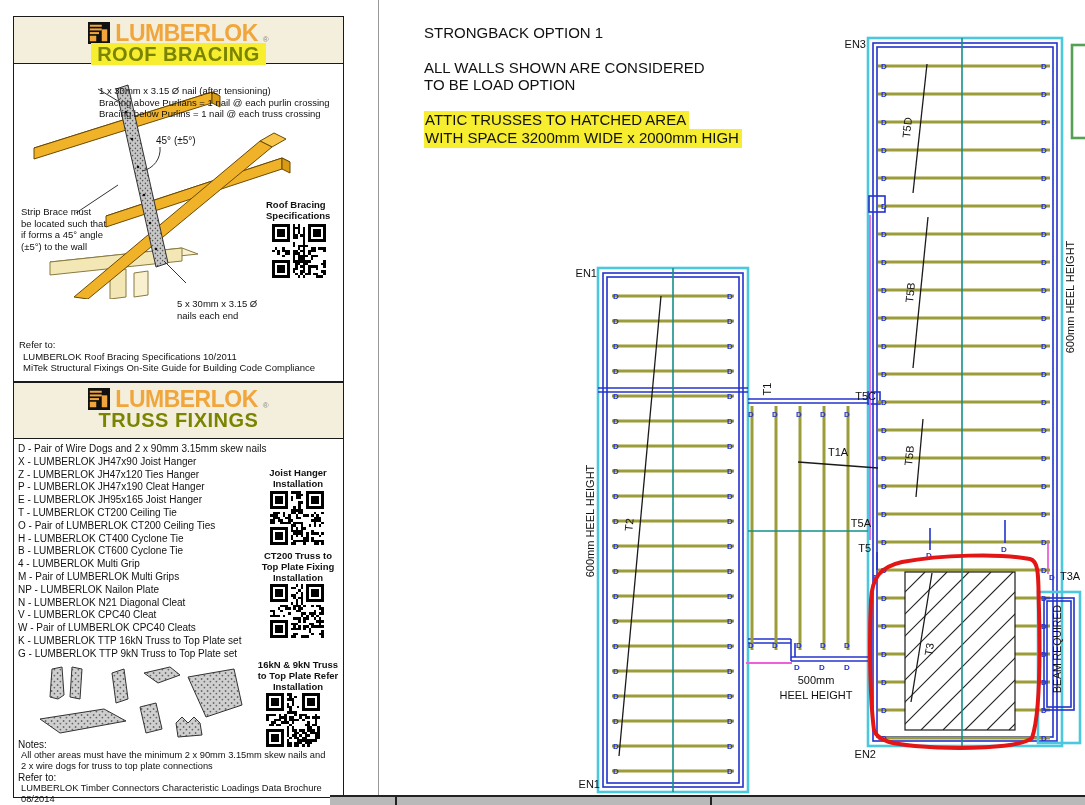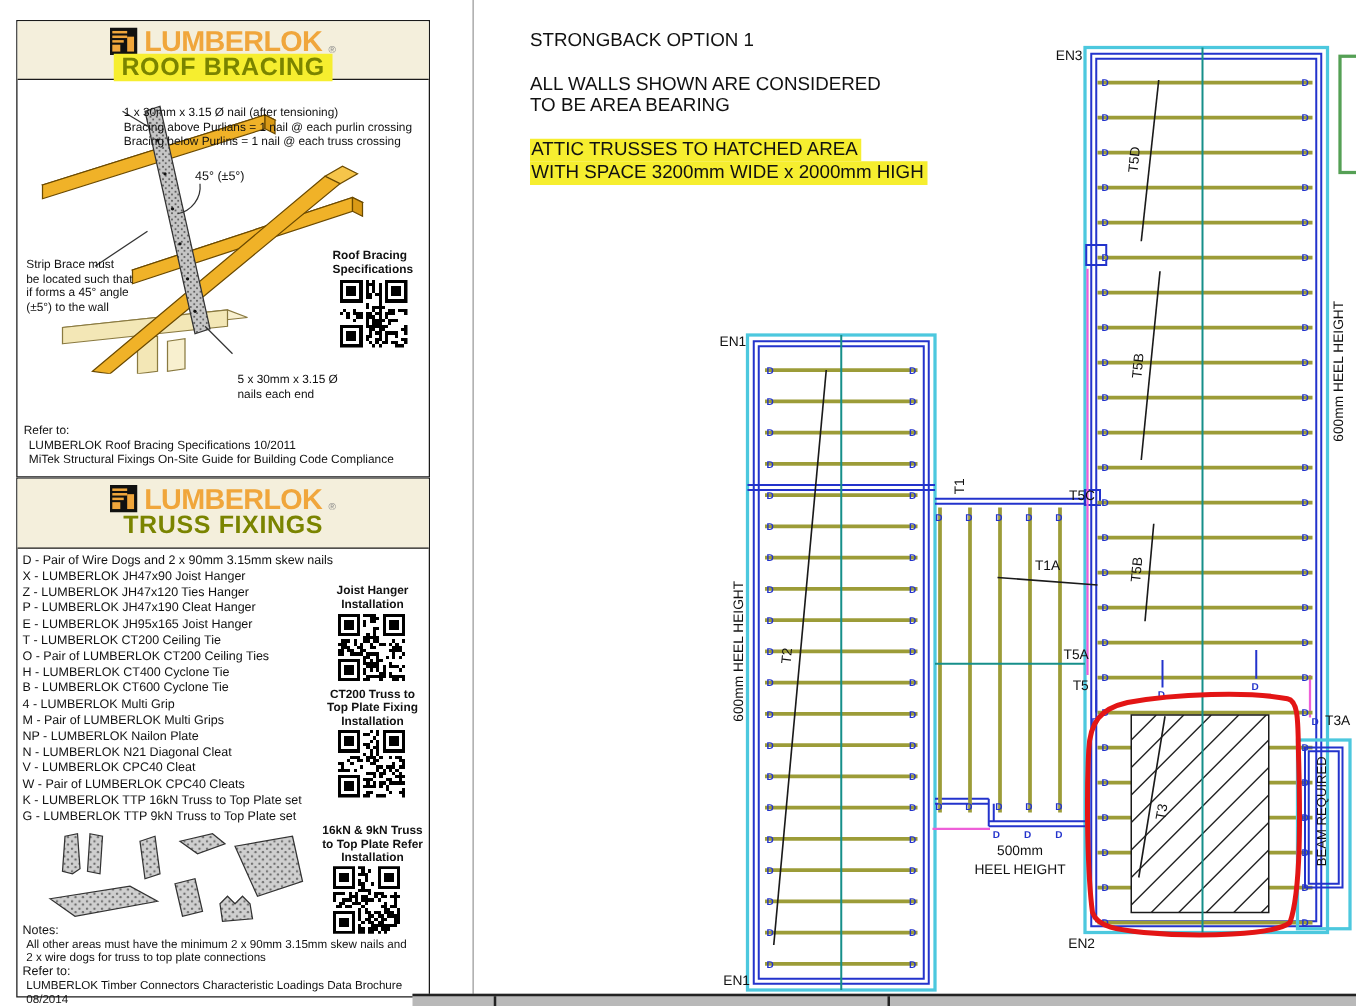--- a/index.html
+++ b/index.html
@@ -259,21 +259,21 @@
       <rect x="0" y="0" width="7" height="7" fill="#000"></rect>
       <rect x="1" y="1" width="5" height="5" fill="#fff"></rect>
       <rect x="2" y="2" width="3" height="3" fill="#000"></rect>
       <rect x="14" y="0" width="7" height="7" fill="#000"></rect>
       <rect x="15" y="1" width="5" height="5" fill="#fff"></rect>
       <rect x="16" y="2" width="3" height="3" fill="#000"></rect>
       <rect x="0" y="14" width="7" height="7" fill="#000"></rect>
       <rect x="1" y="15" width="5" height="5" fill="#fff"></rect>
       <rect x="2" y="16" width="3" height="3" fill="#000"></rect>
     </svg>
-  <div class="abs t95" style="left:176px;top:281px;width:110px">
+  <div class="abs t95" style="left:163px;top:281px;width:110px">
     <div>5 x 30mm x 3.15 Ø</div>
     <div>nails each end</div>
   </div>
   <div class="abs t95" style="left:5px;top:322px;width:322px">
     <div class="b">Refer to:</div>
     <div style="padding-left:4px">LUMBERLOK Roof Bracing Specifications 10/2011</div>
     <div style="padding-left:4px"><span>MiTek Structural Fixings </span><span class="b">On-Site Guide</span><span> for Building Code Compliance</span></div>
   </div>
 </div>
 
@@ -755,21 +755,21 @@
     <div style="padding-left:3px">08/2014</div>
   </div>
 </div>
 
 <div id="gen-notes">
   <div class="note">
     <div>STRONGBACK OPTION 1</div>
   </div>
   <div class="note">
     <div>ALL WALLS SHOWN ARE CONSIDERED</div>
-    <div>TO BE AREA BEARING</div>
+    <div>TO BE LOAD OPTION</div>
   </div>
   <div class="note">
     <div><span class="hl-line">ATTIC TRUSSES TO HATCHED AREA</span></div>
     <div><span class="hl-line">WITH SPACE 3200mm WIDE x 2000mm HIGH</span></div>
   </div>
 </div>
 
 <svg id="plan-svg" viewBox="555 18 530 787">
   <defs>
     <clipPath id="hatchClip">

